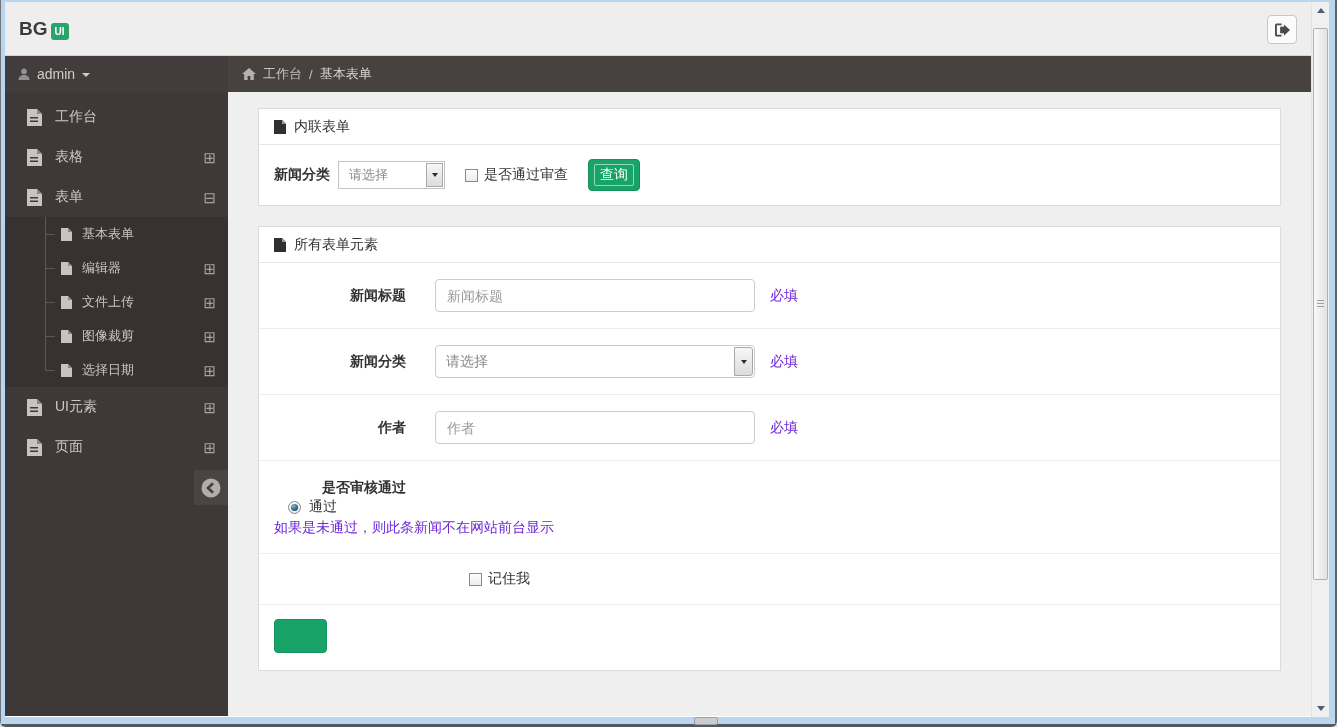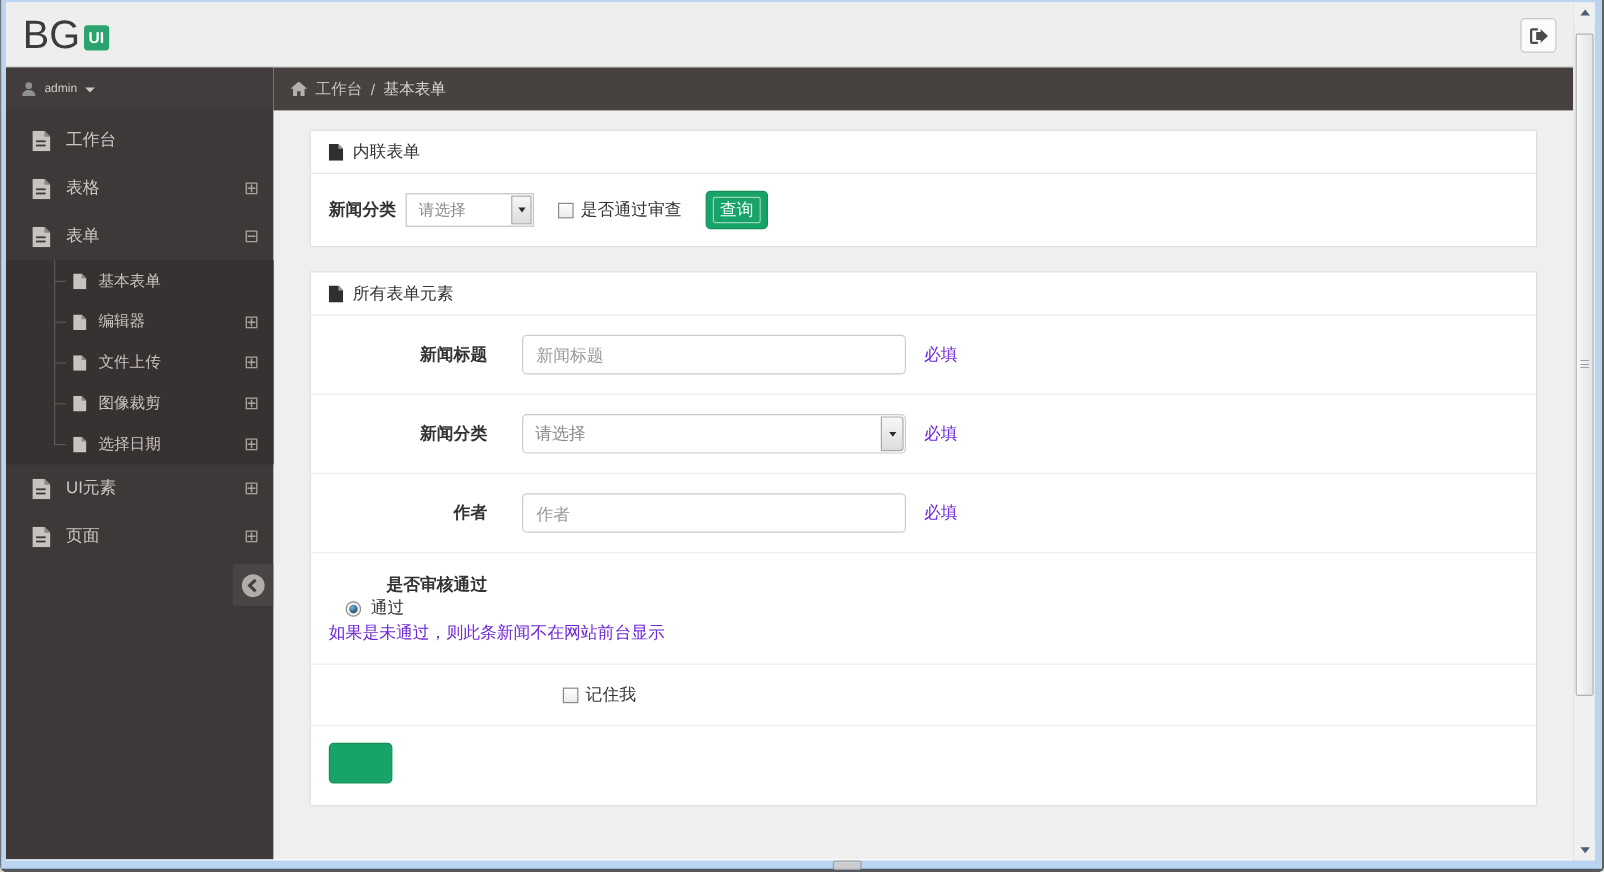--- a/index.html
+++ b/index.html
@@ -30,32 +30,32 @@
   .tri-down{ width:0; height:0; border-left:4px solid transparent; border-right:4px solid transparent;
              border-top:5px solid #4d5d75; }
   .sb-thumb{ position:absolute; left:1px; width:15px; top:26px; height:552px;
              background:linear-gradient(90deg,#f9f9f9,#e3e3e3); border:1px solid #aeb2b8; border-radius:2px; }
   .sb-grip{ position:absolute; left:3px; right:3px; top:50%; transform:translateY(-50%); height:8px;
             background:repeating-linear-gradient(#9aa0a8 0 1px, transparent 1px 3px); }
 
   
   .topbar{ height:54px; background:#eeeeee; border-bottom:1px solid #d5d5d5;
            display:flex; align-items:center; padding:0 14px; position:relative; }
-  .logo{ font-size:33px; font-weight:normal; color:#3b3b3b; line-height:1; }
-  .logo-badge{ display:inline-block; background:#2aa36e; color:#fff; font-size:13px; font-weight:bold;
+  .logo{ font-size:19px; font-weight:bold; color:#3b3b3b; line-height:1; }
+  .logo-badge{ display:inline-block; background:#2aa36e; color:#fff; font-size:10px; font-weight:bold;
                padding:3px 4px; border-radius:3px; margin-left:3px; transform:translateY(3px);text-align:center; }
   .logout-btn{ position:absolute; right:14px; top:13px; width:30px; height:29px; background:#fbfbfb;
                border:1px solid #c7c7c7; border-radius:4px; display:flex; align-items:center; justify-content:center; }
 
   .body-row{ display:flex; height:660px; }
 
   
   .sidebar{ width:223px; flex-shrink:0; background:#3e3838; display:flex; flex-direction:column; }
   .user-bar{ height:36px; background:#423c3c; display:flex; align-items:center; gap:7px;
-             padding:0 13px; color:#d2cdc9; font-size:10px; }
+             padding:0 13px; color:#d2cdc9; font-size:14px; }
   .caret-down{ width:0; height:0; border-left:4px solid transparent; border-right:4px solid transparent;
                border-top:4px solid #cfcac6; margin-top:2px; }
   .menu{ padding-top:5px; }
   .menu-item{ height:40px; display:flex; align-items:center; padding:0 12px 0 22px;
               color:#cdc7c3; font-size:14px; cursor:default; }
   .mi-icon{ margin-right:13px; display:flex; }
   .mi-toggle{ margin-left:auto; font-size:15px; color:#a8a29e; line-height:1; }
   .submenu{ background:#373131; position:relative; }
   .submenu::before{ content:''; position:absolute; left:40px; top:0; bottom:17px; width:1px; background:#5e5755; }
   .sub-item{ height:34px; display:flex; align-items:center; padding:0 12px 0 56px;

